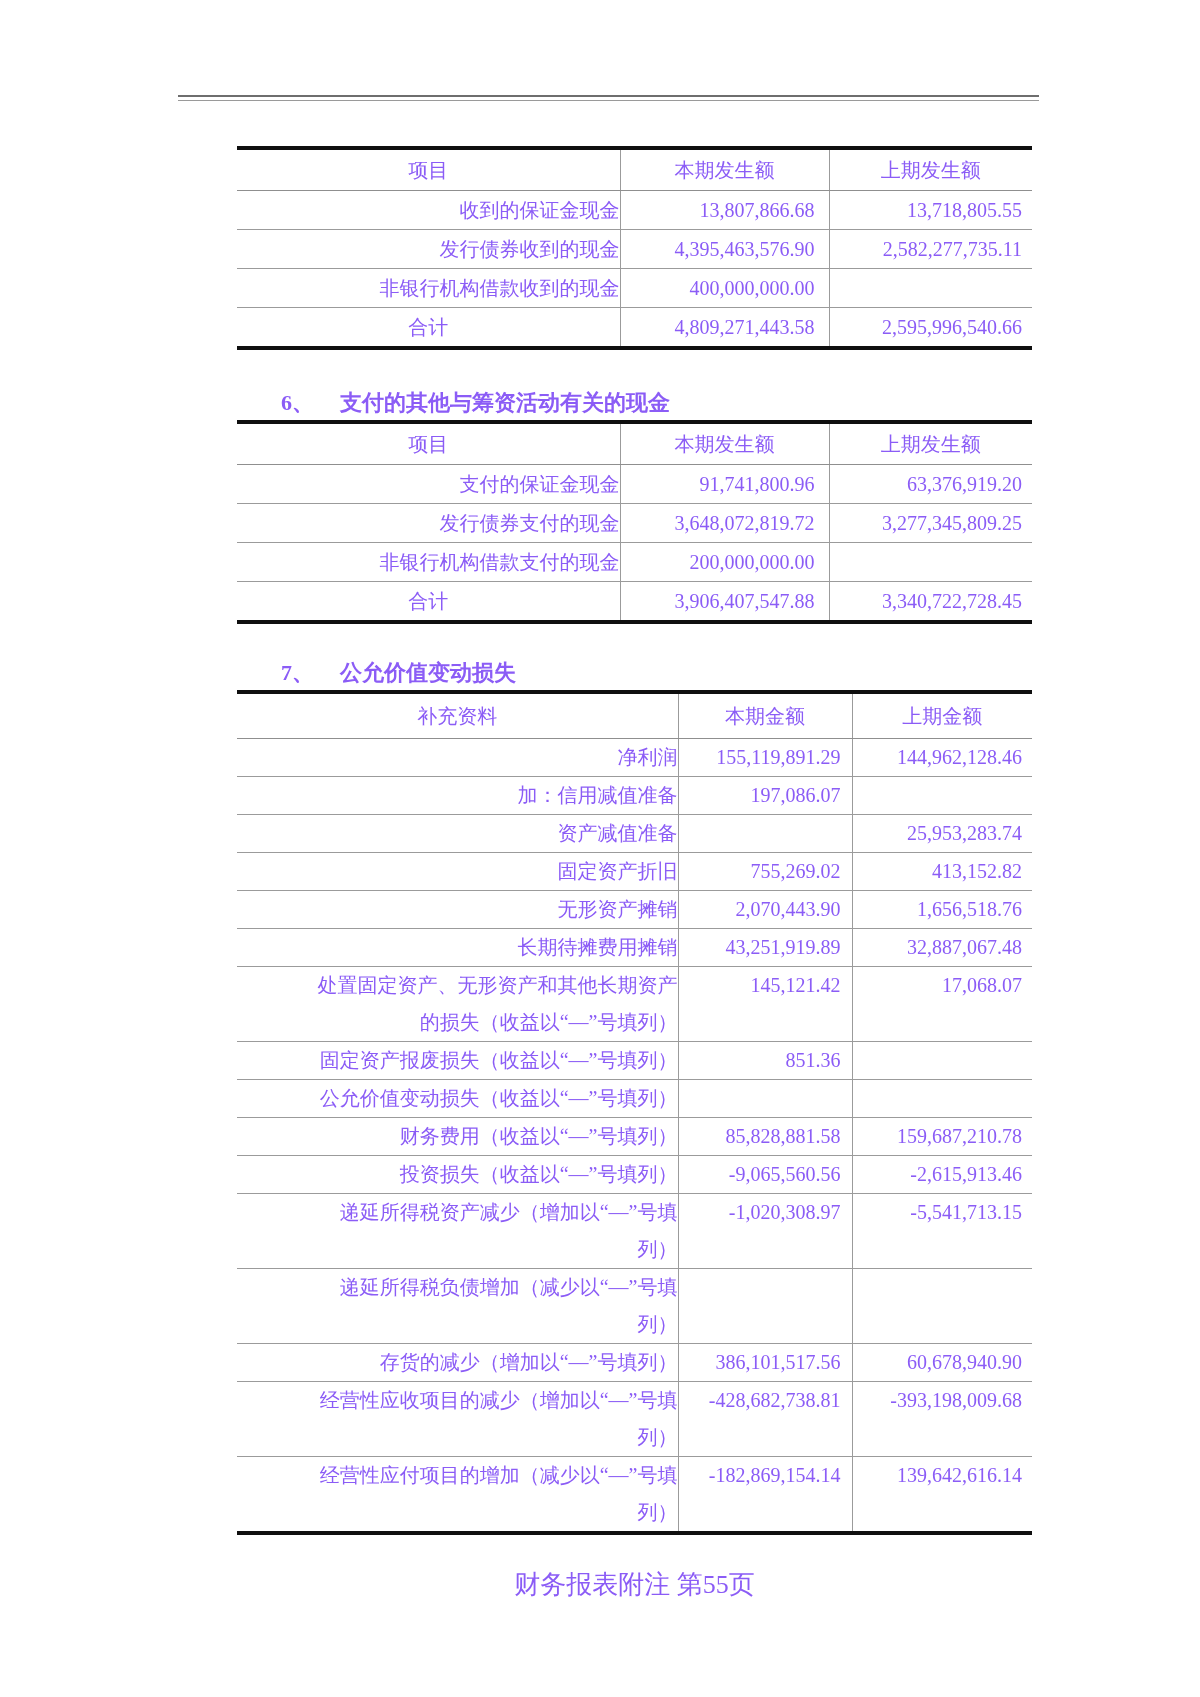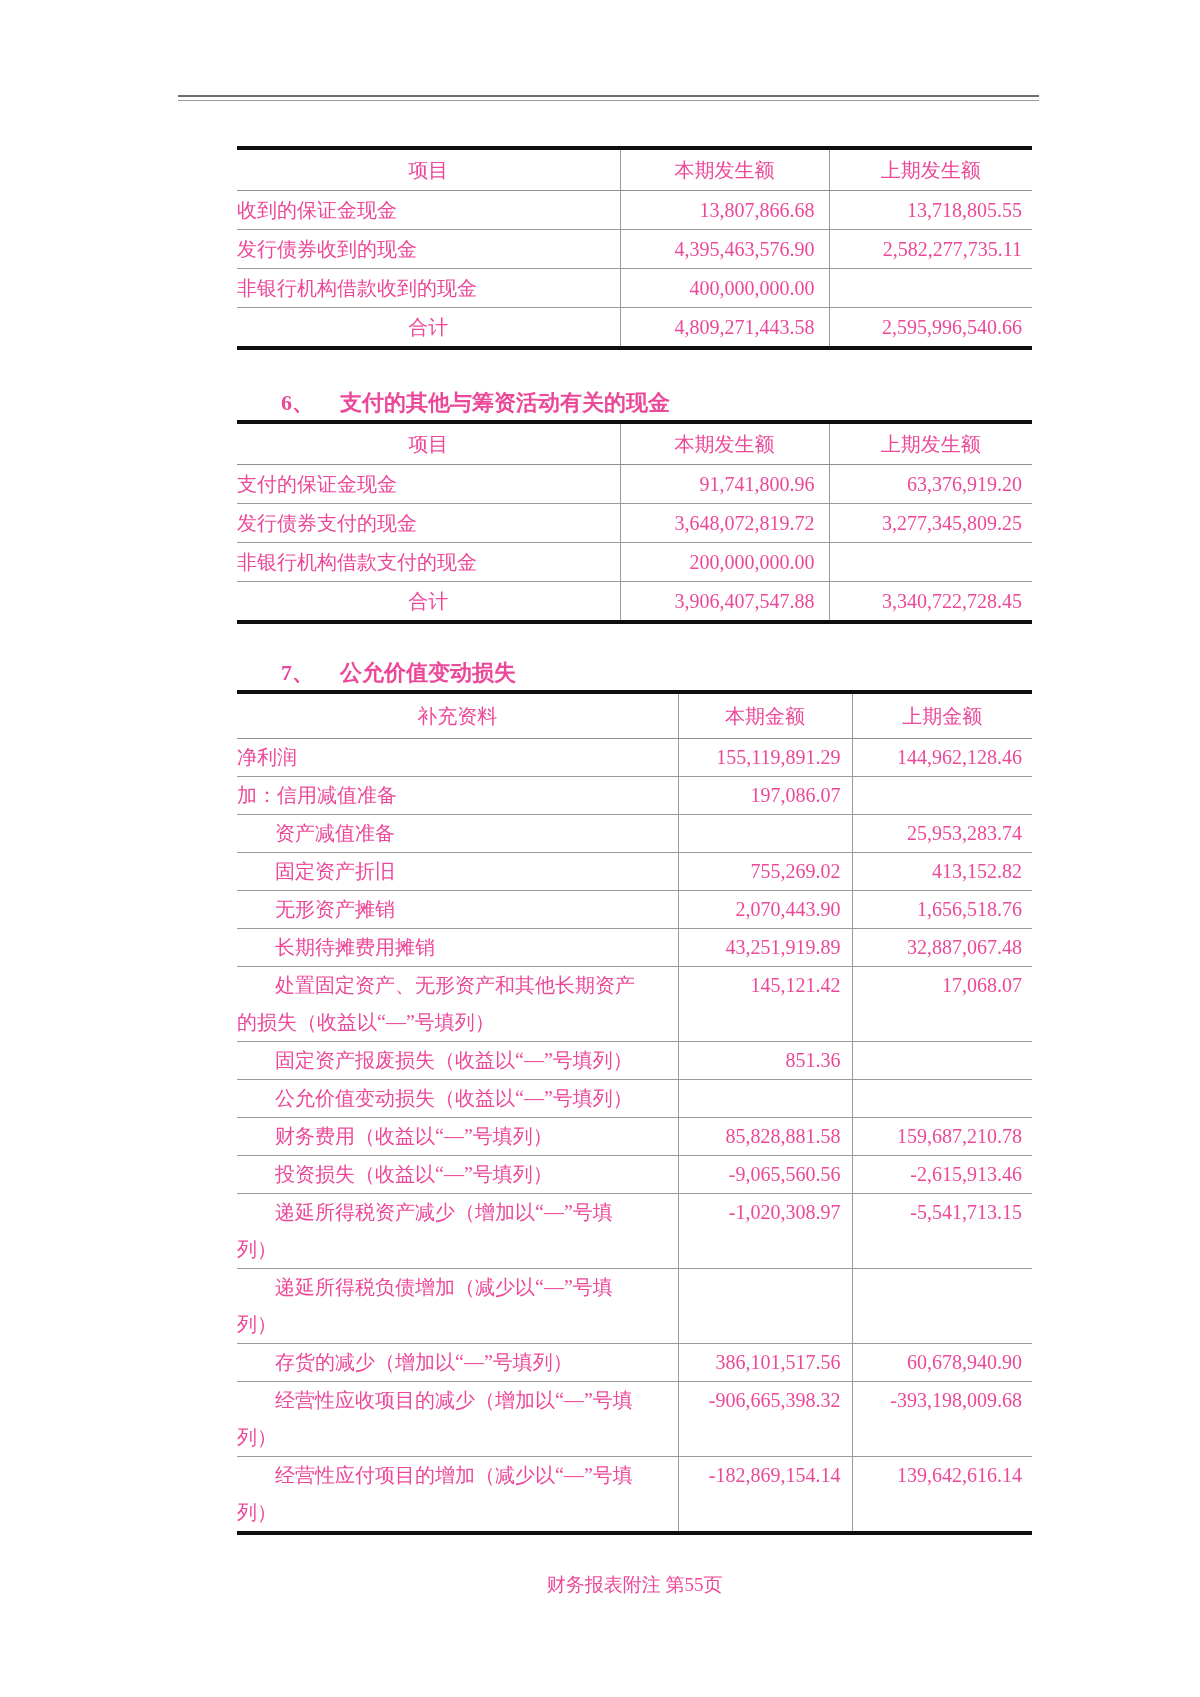--- a/index.html
+++ b/index.html
@@ -1,20 +1,20 @@
 <!DOCTYPE html>
 <html><head>
 <meta charset="utf-8">
 <style>
   html,body { margin:0; padding:0; background:#e8e8e8; }
   .page {
     position:relative; width:1200px; height:1697px; margin:0 auto;
     background:#ffffff; overflow:hidden;
     font-family:"Liberation Serif","DejaVu Serif",serif;
-    color:#ec4899;
+    color:#8b5cf6;
   }
   .top-rule {
     position:absolute; left:178px; top:95px; width:861px; height:3px;
     border-top:2px solid #6e6e6e; border-bottom:1px solid #9a9a9a;
   }
   table.fin {
     position:absolute; left:237px; width:795px;
     border-collapse:collapse; table-layout:fixed;
     border-top:4px solid #0f0f0f; border-bottom:4px solid #0f0f0f;
     font-size:20px;
@@ -28,37 +28,37 @@
   }
   .t1 th, .t2 th { height:40px; }
   .t3 th { height:44px; }
   table.fin td {
     vertical-align:top; border-bottom:1px solid #9b9b9b; padding:0;
   }
   table.fin td + td, table.fin th + th { border-left:1px solid #9b9b9b; }
   .l { display:block; white-space:nowrap; }
   .t1 .l, .t2 .l { line-height:38px; }
   .t3 .l { line-height:37px; }
-  td.item { text-align:left; padding-left:13px; }
+  td.item { text-align:right; padding-left:13px; }
   td.num  { text-align:right; }
   .t1 td.cur, .t2 td.cur { padding-right:14px;padding-left:17px; }
   .t3 td.cur { padding-right:11px; }
   table.fin td.pri { padding-right:10px;padding-left:29px; }
   tr.total td.item { padding-left:0; text-align:center; }
   .t3 tr.ind .l1 { margin-left:38px; }
   .section-title {
     position:absolute; left:253px; padding-left:28px;
     font-weight:bold; font-size:22px; line-height:30px; white-space:nowrap;
   }
   .s6 { top:388px; }
   .s7 { top:658px; }
   .sec-no { display:inline-block; margin-right:26px; }
   .footer {
     position:absolute; left:237px; top:1572px; width:795px;
-    text-align:center; font-size:19px; line-height:26px;
+    text-align:center; font-size:26px; line-height:26px;
   }
 </style>
 </head>
 <body>
 
 <div class="page">
 
   <div class="top-rule"></div>
 
   <table class="fin t1">
@@ -361,21 +361,21 @@
         <td class="num pri">
             <span class="l">60,678,940.90</span>
           </td>
       </tr>
       <tr class="ind">
         <td class="item">
             <span class="l l1">经营性应收项目的减少（增加以“—”号填</span>
             <span class="l l2">列）</span>
           </td>
         <td class="num cur">
-            <span class="l">-906,665,398.32</span>
+            <span class="l">-428,682,738.81</span>
           </td>
         <td class="num pri">
             <span class="l">-393,198,009.68</span>
           </td>
       </tr>
       <tr class="ind">
         <td class="item">
             <span class="l l1">经营性应付项目的增加（减少以“—”号填</span>
             <span class="l l2">列）</span>
           </td>

